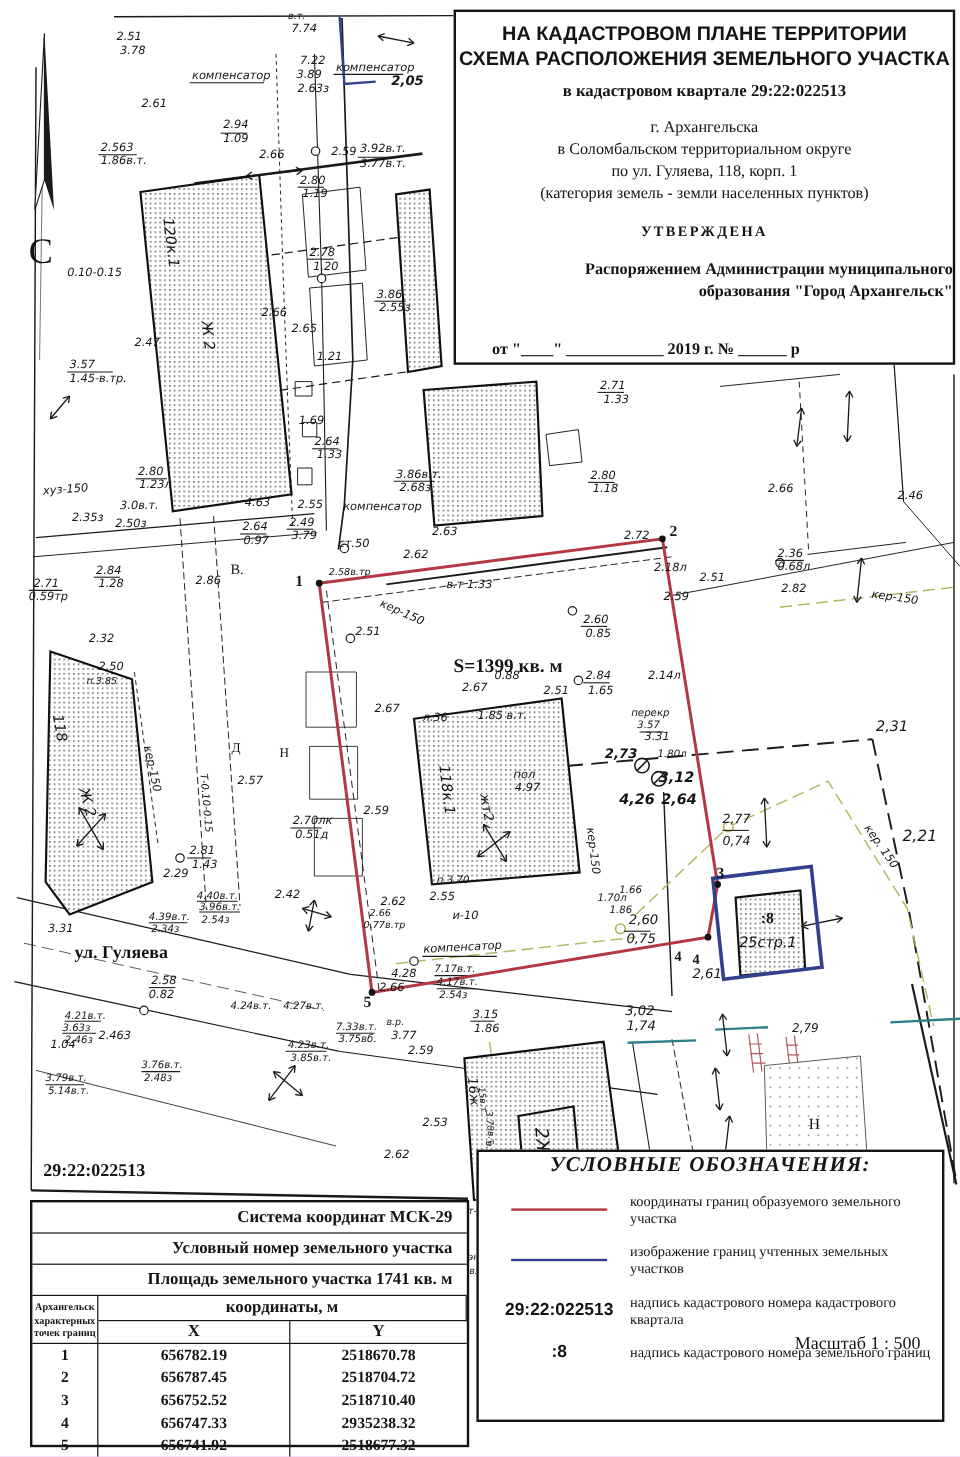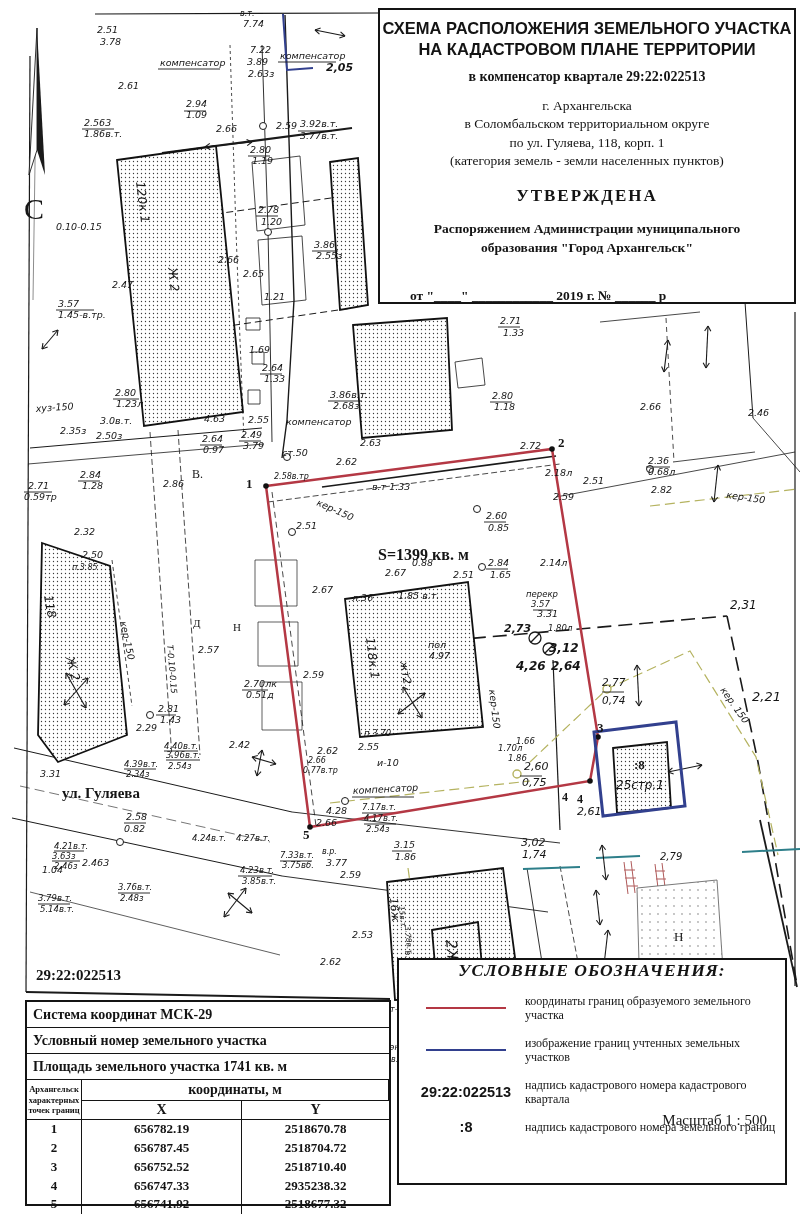--- a/index.html
+++ b/index.html
@@ -6,26 +6,26 @@
   #page{position:relative;width:800px;height:1214px;background:#f0abfc;overflow:hidden;
         font-family:"Liberation Serif",serif;color:#141414;}
   #map-svg{position:absolute;left:0;top:0;}
   .box{position:absolute;background:#fff;border:2px solid #141414;box-sizing:border-box;}
   
   #title-block{left:378px;top:8px;width:418px;height:296px;text-align:center;padding-top:8px;}
   .tb-head{font-family:"Liberation Sans",sans-serif;font-weight:bold;font-size:16.5px;line-height:1.25;}
   .tb-quarter{font-weight:bold;font-size:14px;margin-top:10px;}
   .tb-line{font-size:13.5px;line-height:1.35;}
   .tb-group{margin-top:12px;}
-  .tb-approved{font-weight:bold;font-size:17px;letter-spacing:2px;margin-top:16px;}
-  .tb-order{font-weight:bold;font-size:13.5px;line-height:1.4;margin-top:14px;}
+  .tb-approved{font-weight:bold;font-size:12px;letter-spacing:2px;margin-top:16px;}
+  .tb-order{font-weight:bold;font-size:13.5px;line-height:1.4;margin-top:14px;text-align:right;}
   .tb-date{font-weight:bold;font-size:13.5px;margin-top:30px;text-align:left;padding-left:30px;}
   
   #table-block{left:25px;top:1000px;width:366px;height:206px;border:2px solid #141414;}
-  .trow{border-bottom:1.5px solid #141414;font-weight:bold;font-size:14px;padding:5px 12px 4px 6px;}
+  .trow{border-bottom:1.5px solid #141414;font-weight:bold;font-size:14px;padding:5px 12px 4px 6px;text-align:right;}
   #coord-grid{display:grid;grid-template-columns:55px 160px 1fr;font-weight:bold;}
   .cg{border-right:1.5px solid #141414;border-bottom:1.5px solid #141414;text-align:center;box-sizing:border-box;}
   .cg:last-child{border-right:none;}
   #cg-desig{grid-row:1/3;font-size:8.5px;line-height:1.25;padding-top:4px;font-weight:bold;}
   #cg-coords{grid-column:2/4;font-size:14px;padding:2px 0;}
   .cg-xy{font-size:14px;padding:1px 0;}
   .cg-cell{border-right:1.5px solid #141414;text-align:center;font-size:13px;line-height:1.45;box-sizing:border-box;}
   .cg-cell.last{border-right:none;}
   
   #legend-block{left:397px;top:958px;width:390px;height:227px;padding:0 8px;}
@@ -486,23 +486,23 @@
         <text x="390" y="1050" fill="#151515" font-size="8" font-family="&quot;DejaVu Sans&quot;,sans-serif" font-style="italic">эно</text>
         <text x="391" y="1062" fill="#151515" font-size="8" font-family="&quot;DejaVu Sans&quot;,sans-serif" font-style="italic">в.Т</text>
       </g>
     <g>
       <polygon points="37,28 29,175 37,150" fill="#ffffff" stroke="#1a1a1a" stroke-width="0.9"></polygon>
       <polygon points="37,28 37,150 45,175" fill="#1a1a1a"></polygon>
     </g>
   </svg>
 
   <div id="title-block" class="box">
+    <div class="tb-head">НА КАДАСТРОВОМ ПЛАНЕ ТЕРРИТОРИИ</div>
     <div class="tb-head">СХЕМА РАСПОЛОЖЕНИЯ ЗЕМЕЛЬНОГО УЧАСТКА</div>
-    <div class="tb-head">НА КАДАСТРОВОМ ПЛАНЕ ТЕРРИТОРИИ</div>
-    <div class="tb-quarter">в компенсатор квартале 29:22:022513</div>
+    <div class="tb-quarter">в кадастровом квартале 29:22:022513</div>
     <div class="tb-group">
       <div class="tb-line">г. Архангельска</div>
       <div class="tb-line">в Соломбальском территориальном округе</div>
       <div class="tb-line">по ул. Гуляева, 118, корп. 1</div>
       <div class="tb-line">(категория земель - земли населенных пунктов)</div>
     </div>
     <div class="tb-approved">УТВЕРЖДЕНА</div>
     <div class="tb-order">
       <div>Распоряжением Администрации муниципального</div>
       <div>образования "Город Архангельск"</div>

